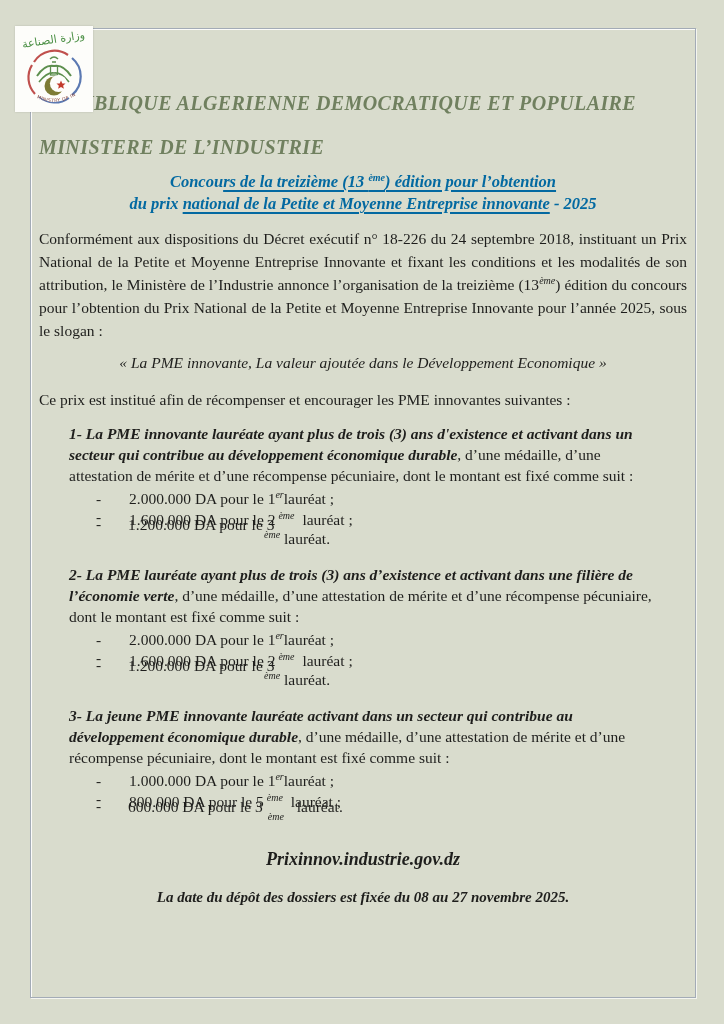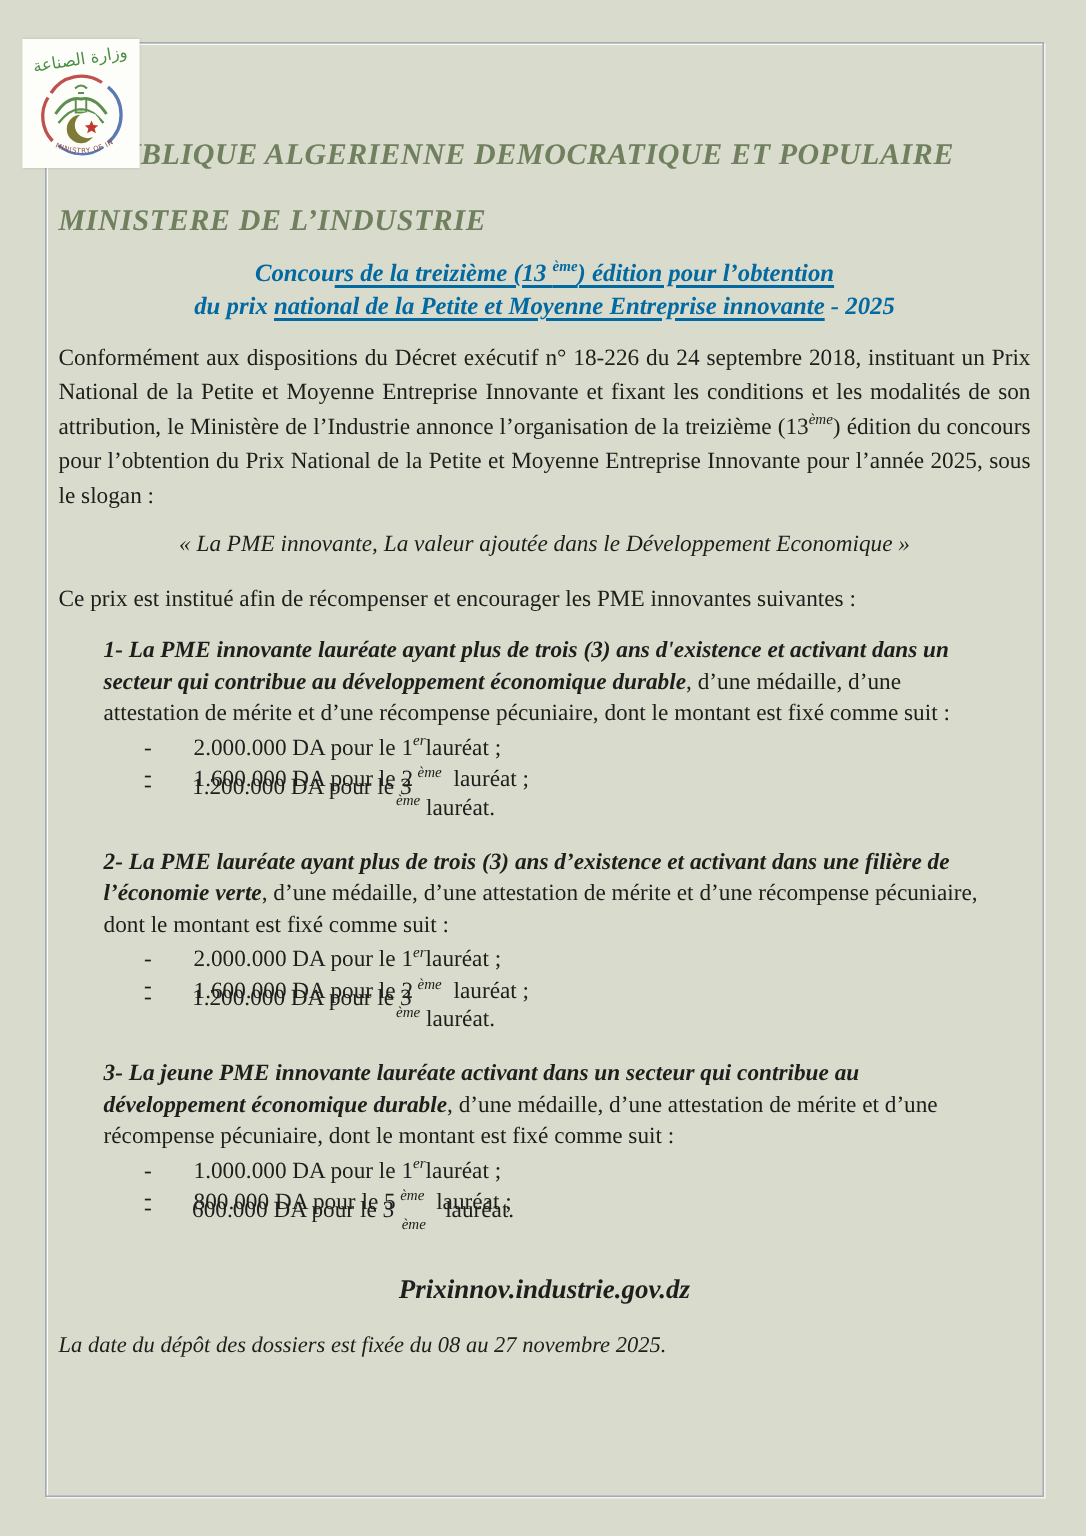--- a/index.html
+++ b/index.html
@@ -96,21 +96,22 @@
     font-size:15.5px;line-height:24px;
   }
   .link{
     margin:18px 0 0 0;
     text-align:center;
     font-weight:bold;font-style:italic;
     font-size:18px;line-height:26px;
   }
   .deposit{
     margin:14px 0 0 0;
-    font-weight:normal;font-style:italic;
+    text-align:center;
+    font-weight:bold;font-style:italic;
     font-size:15px;line-height:22px;
   }
 </style>
 </head>
 <body>
 
 <div class="doc">
 
   <div class="logo">
     <svg width="78" height="86" viewBox="0 0 78 86">

